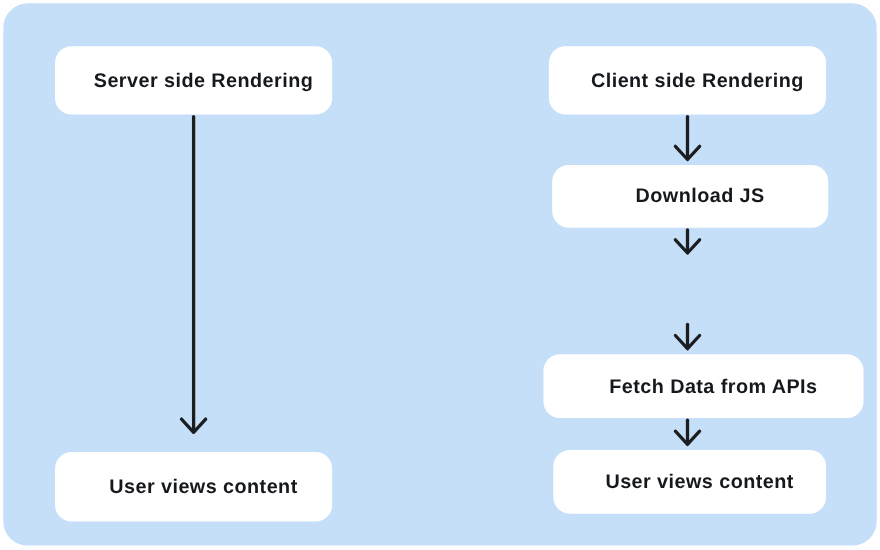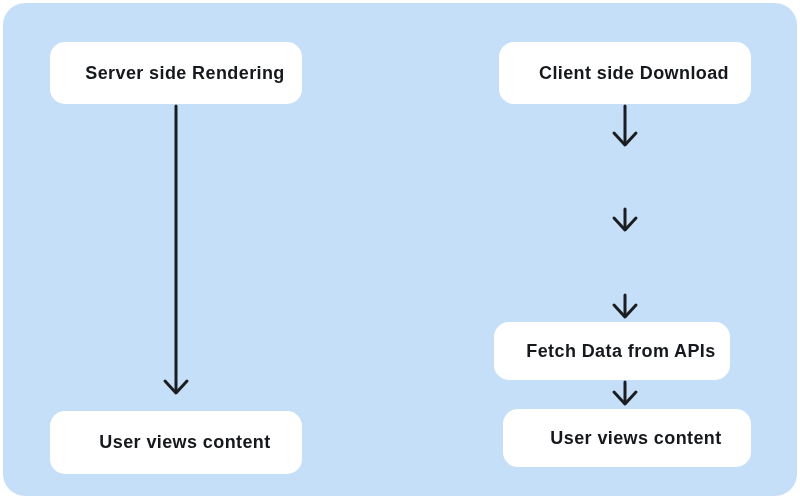--- a/index.html
+++ b/index.html
@@ -48,21 +48,21 @@
     letter-spacing: 0.4px;
   }
   .node span { display: block; margin-left: 18px; }
   
   .n-ssr      { left: 50px;  top: 42px;  width: 252px; height: 62px; }
   .n-user-l   { left: 50px;  top: 411px; width: 252px; height: 63px; }
   
   .n-csr      { left: 499px; top: 42px;  width: 252px; height: 62px; }
   .n-download { left: 502px; top: 150px; width: 251px; height: 57px; }
   .n-run      { left: 503px; top: 236px; width: 249px; height: 57px; }
-  .n-fetch    { left: 494px; top: 322px; width: 236px; height: 58px; }
+  .n-fetch    { left: 494px; top: 322px; width: 291px; height: 58px; }
   .n-user-r   { left: 503px; top: 409px; width: 248px; height: 58px; }
 
   .arrow-layer path, .arrow-layer line {
     stroke: var(--arrow-color, #1B1D20);
     stroke-width: 3;
     fill: none;
     stroke-linecap: round;
     stroke-linejoin: round;
   }
 </style>
@@ -98,21 +98,24 @@
   </svg>
 
   <div class="node n-ssr">
     <span>Server side Rendering</span>
   </div>
   <div class="node n-user-l">
     <span>User views content</span>
   </div>
 
   <div class="node n-csr">
-    <span>Client side Download</span>
+    <span>Client side Rendering</span>
+  </div>
+  <div class="node n-download">
+    <span>Download JS</span>
   </div>
   <div class="node n-fetch">
     <span>Fetch Data from APIs</span>
   </div>
   <div class="node n-user-r">
     <span>User views content</span>
   </div>
 </div>
 
 </body></html>

